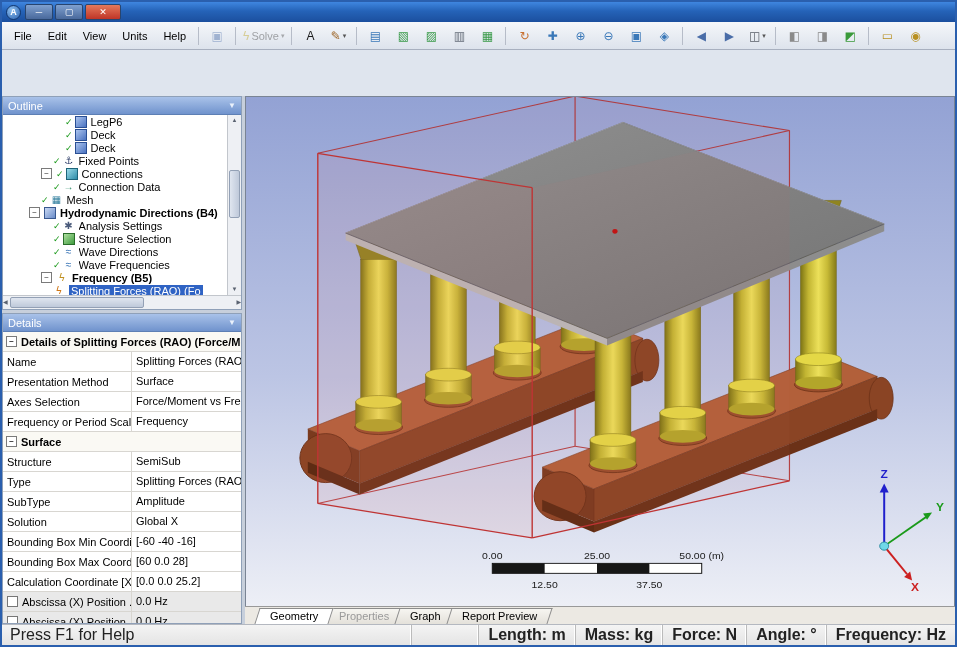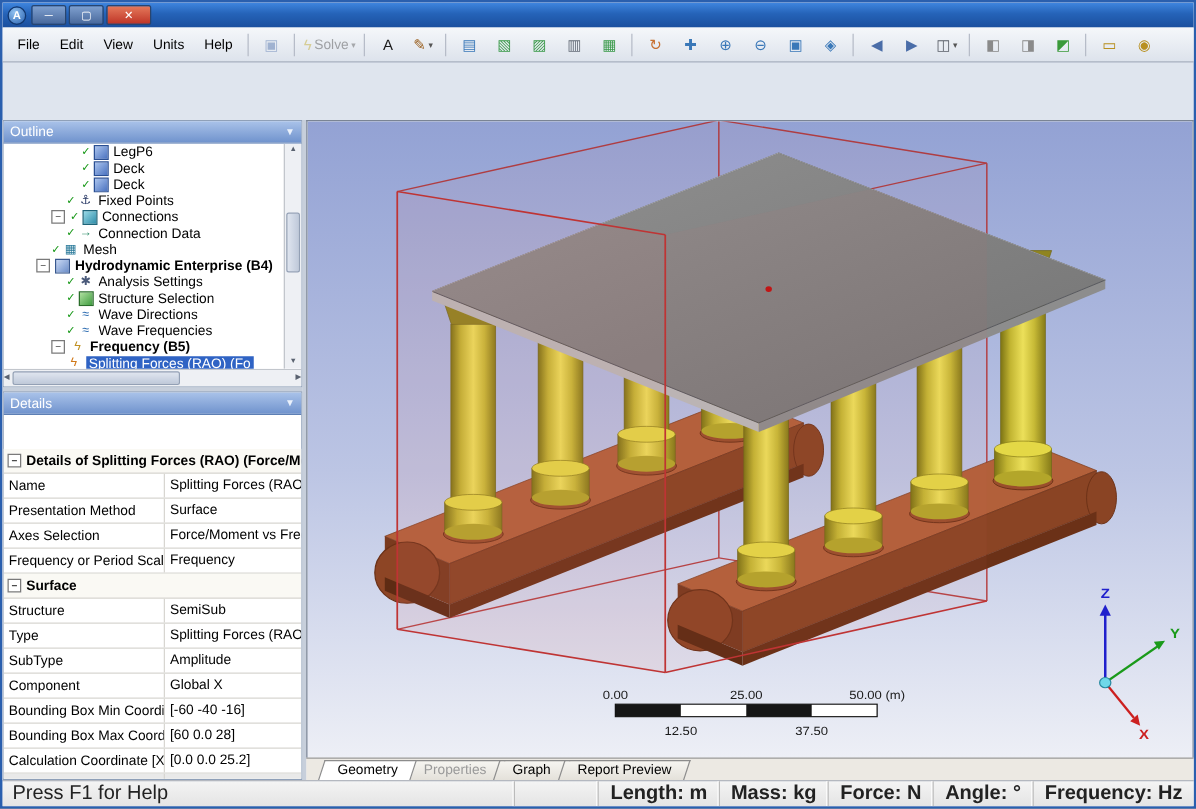--- a/index.html
+++ b/index.html
@@ -26,21 +26,21 @@
   .tglyph{font-size:12px;line-height:12px;}
   .tlbl{font-size:11px;color:#444;}
   .tcaret{font-size:7px;color:#555;}
   
   .main{flex:1;display:flex;min-height:0;margin-top:46px;}
   .left{width:240px;flex:none;display:flex;flex-direction:column;background:#dfe5ee;min-height:0;}
   .vsplit{width:3px;flex:none;background:#c7cfdb;cursor:col-resize;}
   .right{flex:1;display:flex;flex-direction:column;min-width:0;}
   .panel{display:flex;flex-direction:column;border:1px solid #8fa0b8;background:#fff;min-height:0;}
   #outlinePanel{height:212px;flex:none;}
-  #detailsPanel{flex:1;gap:27px;}
+  #detailsPanel{flex:1;}
   .hsplit{height:3px;flex:none;background:#c7cfdb;cursor:row-resize;}
   .phead{height:17px;flex:none;background:linear-gradient(#a9c2e9,#7093cd);border-bottom:1px solid #5d7fb4;
     color:#fff;font-size:11px;display:flex;align-items:center;justify-content:space-between;padding:0 5px;}
   .pin{font-size:8px;color:#eaf1fb;}
   
   .tree{flex:1;position:relative;overflow:hidden;background:#fff;font-size:11px;}
   .trow{display:flex;align-items:center;height:13px;white-space:nowrap;overflow:hidden;padding-right:14px;cursor:default;}
   .tind{flex:none;display:inline-block;height:1px;}
   .exp{display:inline-flex;align-items:center;justify-content:center;width:9px;height:9px;flex:none;
     border:1px solid #7a7a7a;background:#fff;color:#333;font-size:8px;line-height:8px;margin-right:4px;}
@@ -251,21 +251,21 @@
               <div class="trow">
                 <span class="tind" style="width: 38px;"></span>
                 <span class="chk">✓</span>
                 <span class="ti tiGlyph" style="color: rgb(42, 122, 154);">▦</span>
                 <span class="tlabel">Mesh</span>
               </div>
               <div class="trow">
                 <span class="tind" style="width: 26px;"></span>
                 <span class="exp">−</span>
                 <span class="ti icBlue2"></span>
-                <span class="tlabel tbold">Hydrodynamic Enterprise (B4)</span>
+                <span class="tlabel tbold">Hydrodynamic Directions (B4)</span>
               </div>
               <div class="trow">
                 <span class="tind" style="width: 50px;"></span>
                 <span class="chk">✓</span>
                 <span class="ti tiGlyph" style="color: rgb(74, 90, 122);">✱</span>
                 <span class="tlabel">Analysis Settings</span>
               </div>
               <div class="trow">
                 <span class="tind" style="width: 50px;"></span>
                 <span class="chk">✓</span>
@@ -366,21 +366,21 @@
               <div class="dvalue">Splitting Forces (RAO)</div>
             </div>
             <div class="drow">
               <div class="dlabel">
                 <span>SubType</span>
               </div>
               <div class="dvalue">Amplitude</div>
             </div>
             <div class="drow">
               <div class="dlabel">
-                <span>Component</span>
+                <span>Solution</span>
               </div>
               <div class="dvalue">Global X</div>
             </div>
             <div class="drow">
               <div class="dlabel">
                 <span>Bounding Box Min Coordin...</span>
               </div>
               <div class="dvalue">[-60 -40 -16]</div>
             </div>
             <div class="drow">

